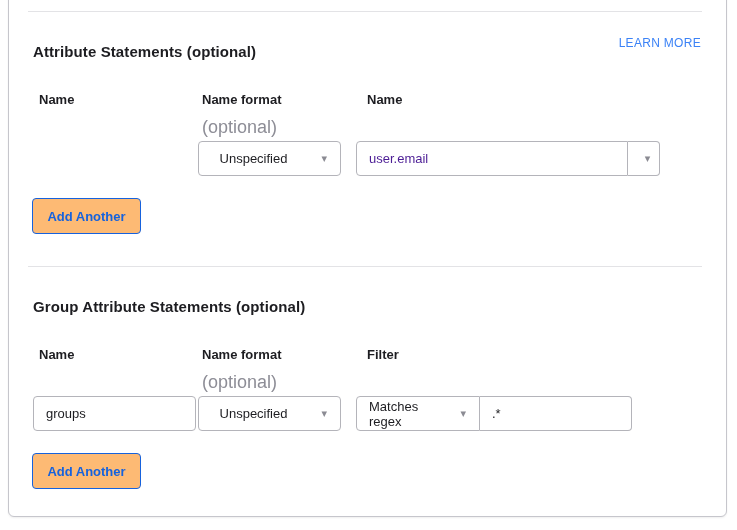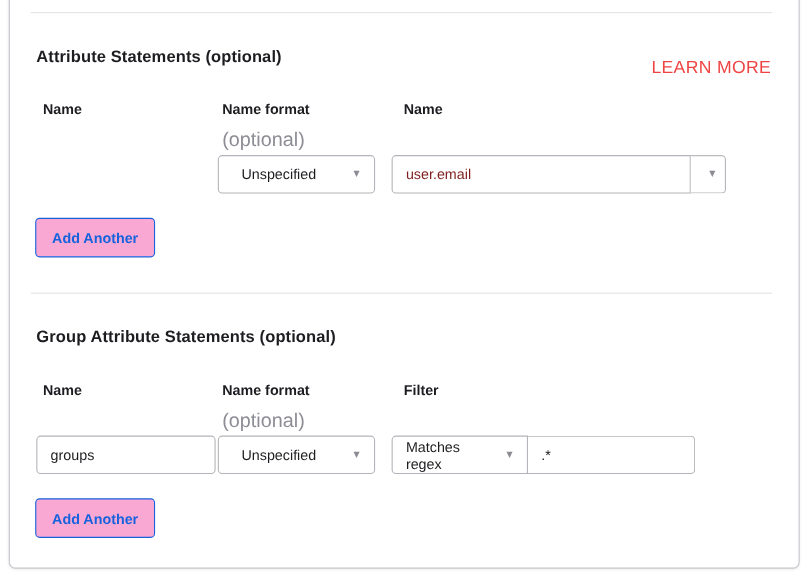--- a/index.html
+++ b/index.html
@@ -20,22 +20,22 @@
   .divider-2 { top: 266px; }
 
   .section-title {
     left: 33px; font-size: 15px; font-weight: bold; color: #1d1d21;
     letter-spacing: 0.1px; white-space: nowrap;
   }
   .title-1 { top: 43px; }
   .title-2 { top: 298px; }
 
   .learn-more {
-    right: 36px; top: 53px; font-size: 16px; letter-spacing: 0.3px;
-    color: #ef4444; text-decoration: none; cursor: pointer; white-space: nowrap;
+    right: 36px; top: 36px; font-size: 12px; letter-spacing: 0.3px;
+    color: #3b82f6; text-decoration: none; cursor: pointer; white-space: nowrap;
   }
 
   .col-label { font-size: 13px; font-weight: bold; color: #1d1d21; white-space: nowrap; }
   .labels-1 { top: 92px; }
   .labels-2 { top: 347px; }
   .col-1 { left: 39px; }
   .col-2 { left: 202px; }
   .col-3 { left: 367px; }
 
   .optional-hint { left: 202px; font-size: 18px; color: #8d8d96; white-space: nowrap; }
@@ -57,41 +57,41 @@
   }
   .caret { font-size: 11px; color: #8b8b93; line-height: 1; margin-left: 8px; }
 
   .name-input { left: 33px; width: 163px; }
   .format-select { left: 198px; width: 143px; }
 
   .combo { left: 356px; width: 304px; display: flex; height: 35px; }
   .combo input {
     flex: 1; height: 35px; background: #fff; border: 1px solid #b4b4ba;
     border-radius: 4px 0 0 4px; padding: 0 12px; font-size: 13px; outline: none;
-    font-family: "Liberation Sans", sans-serif; color: #7f1d1d; min-width: 0;
+    font-family: "Liberation Sans", sans-serif; color: #4c1d95; min-width: 0;
   }
   .combo .toggle {
     width: 32px; height: 35px; background: #fff; border: 1px solid #b4b4ba;
     border-left: none; border-radius: 0 4px 4px 0;
     display: flex; align-items: center; justify-content: center; cursor: pointer;
   }
 
   .filter-group { left: 356px; width: 276px; display: flex; height: 35px; }
   .filter-group .select {
     width: 152px; height: 35px; background: #fff; border: 1px solid #b4b4ba;
     border-radius: 4px 0 0 4px; font-size: 13px;
   }
   .filter-group input {
     width: 152px; height: 35px; background: #fff; border: 1px solid #b4b4ba;
     border-left: none; border-radius: 0 4px 4px 0; padding: 0 12px;
     font-size: 13px; outline: none; font-family: "Liberation Sans", sans-serif; color: #1d1d21;
   }
 
   .add-btn {
-    left: 32px; width: 109px; height: 36px; background: #f9a8d4;
+    left: 32px; width: 109px; height: 36px; background: #fdba74;
     border: 1px solid #1662dd; border-radius: 4px; color: #1662dd;
     font-size: 13px; font-weight: bold; cursor: pointer;
     font-family: "Liberation Sans", sans-serif;
   }
   .add-btn-1 { top: 198px; }
   .add-btn-2 { top: 453px; }
 </style>
 </head>
 <body>
 

